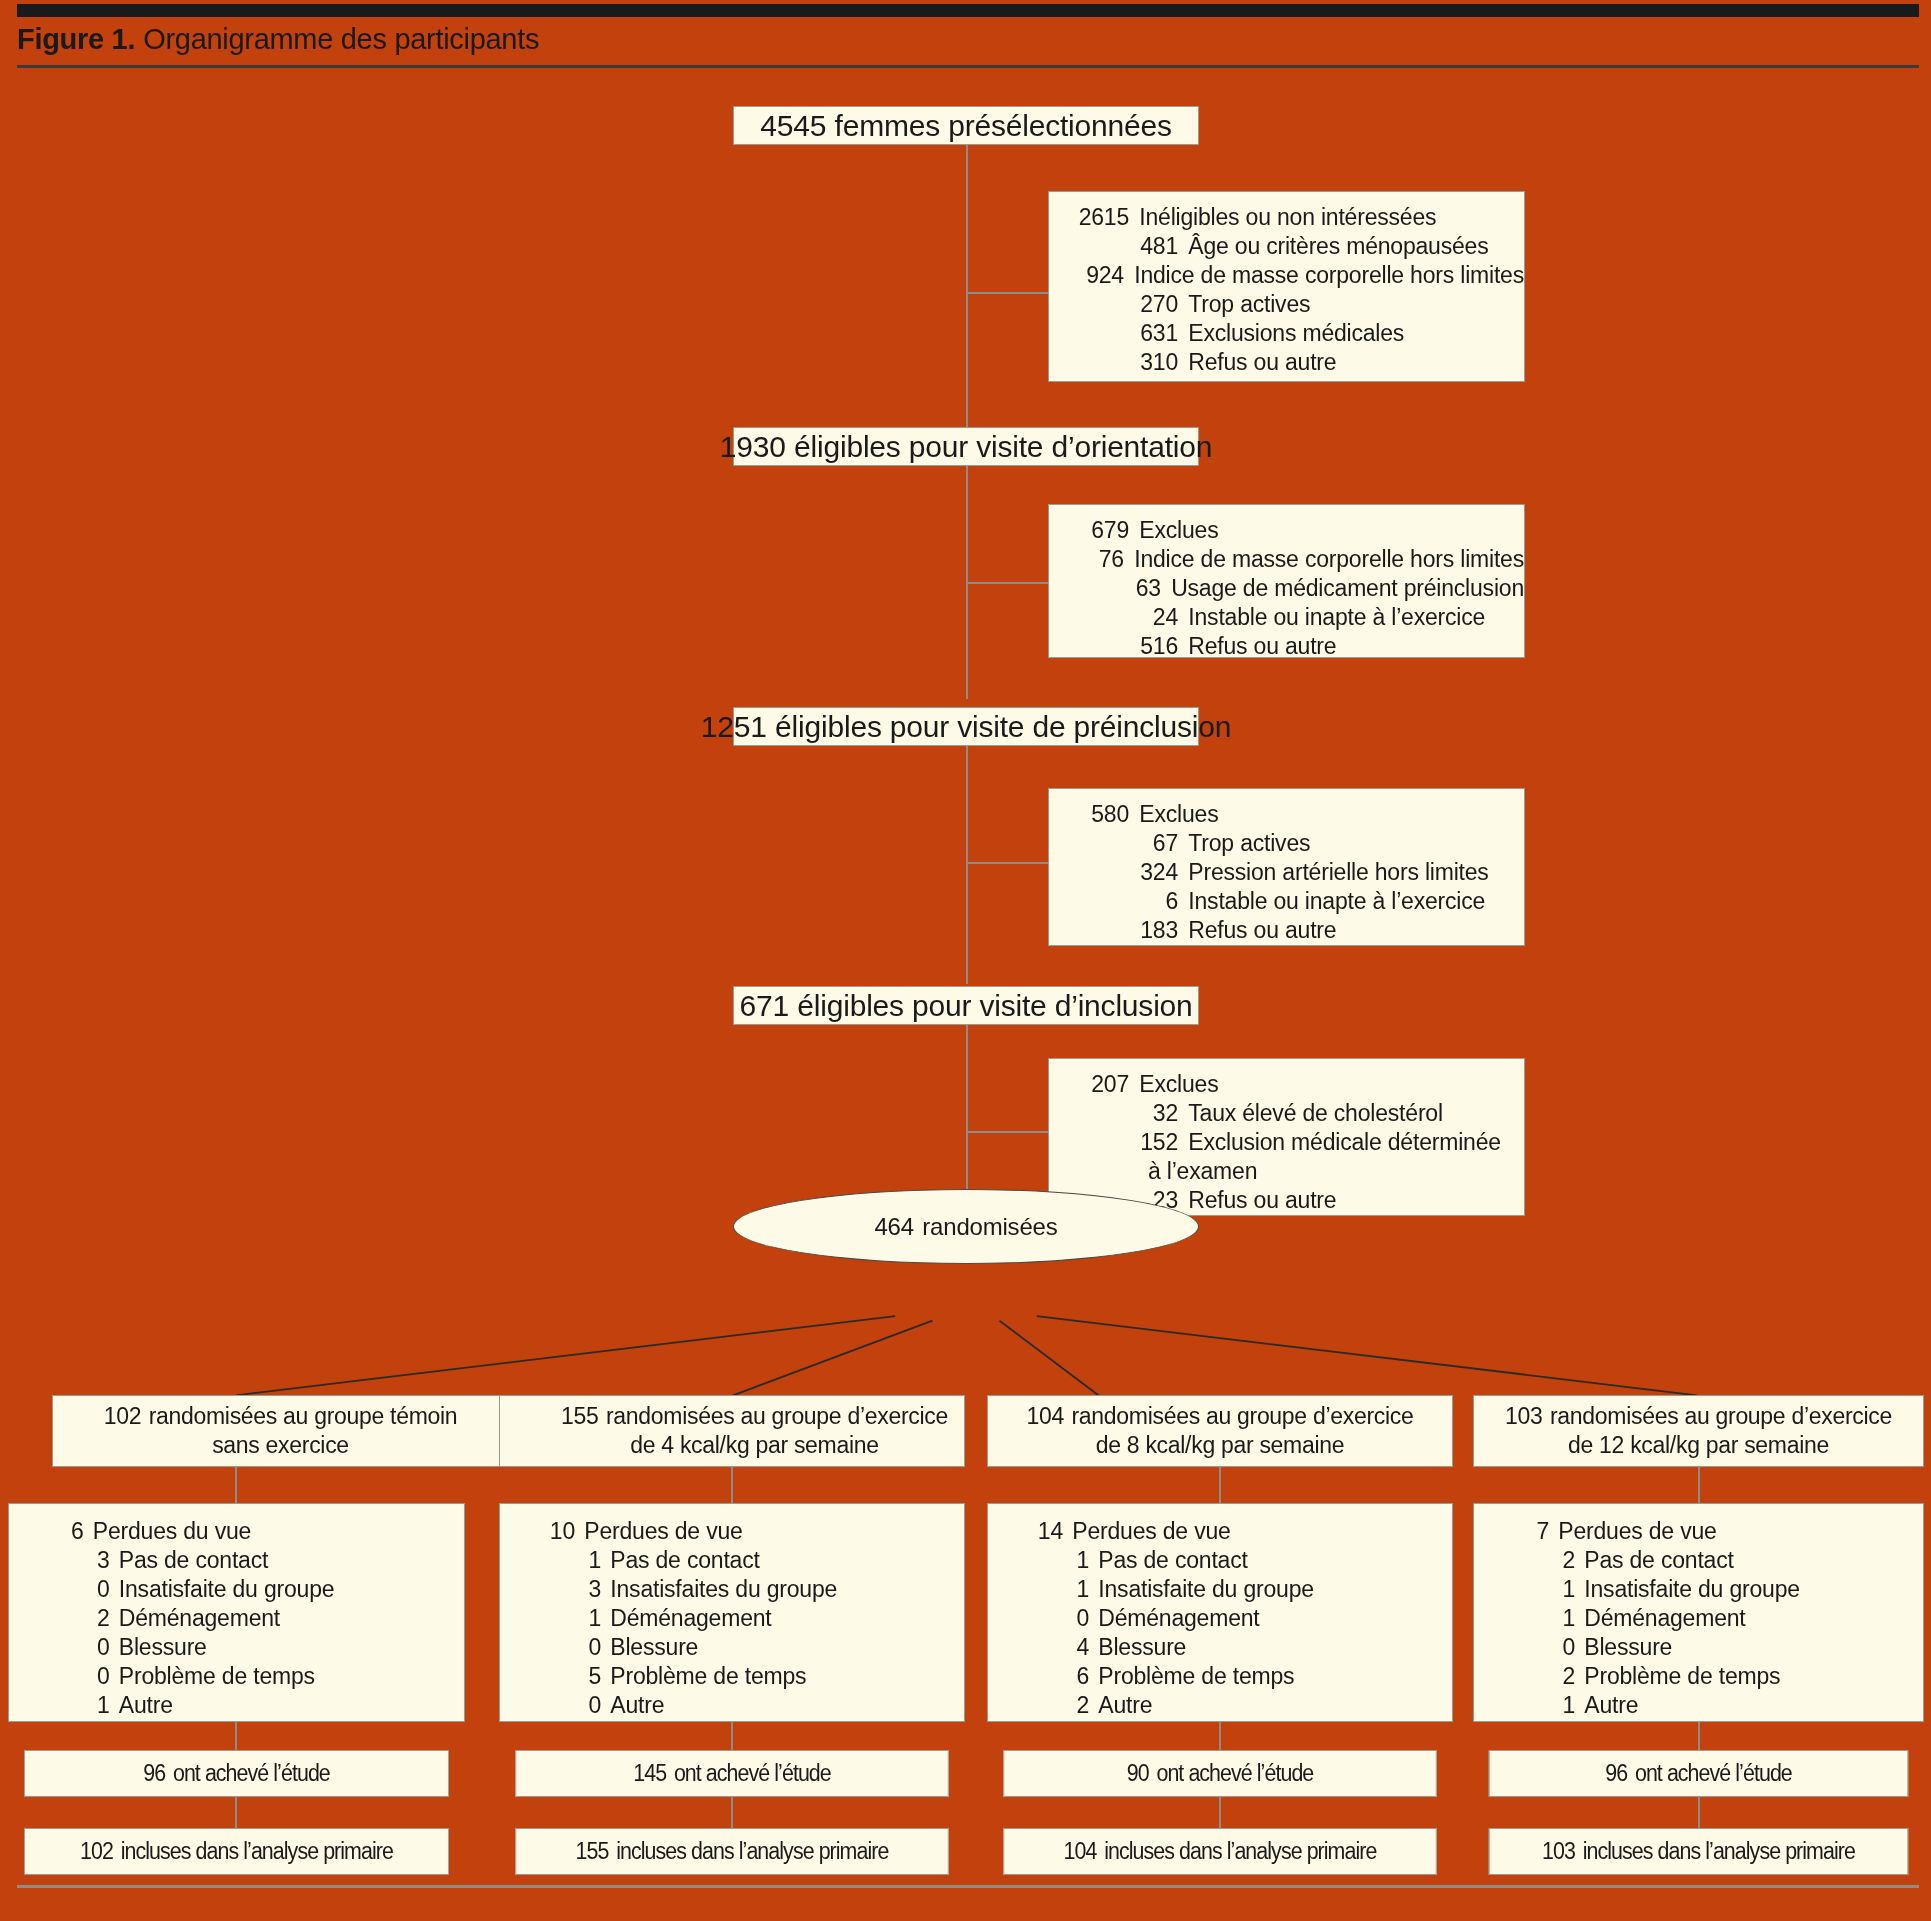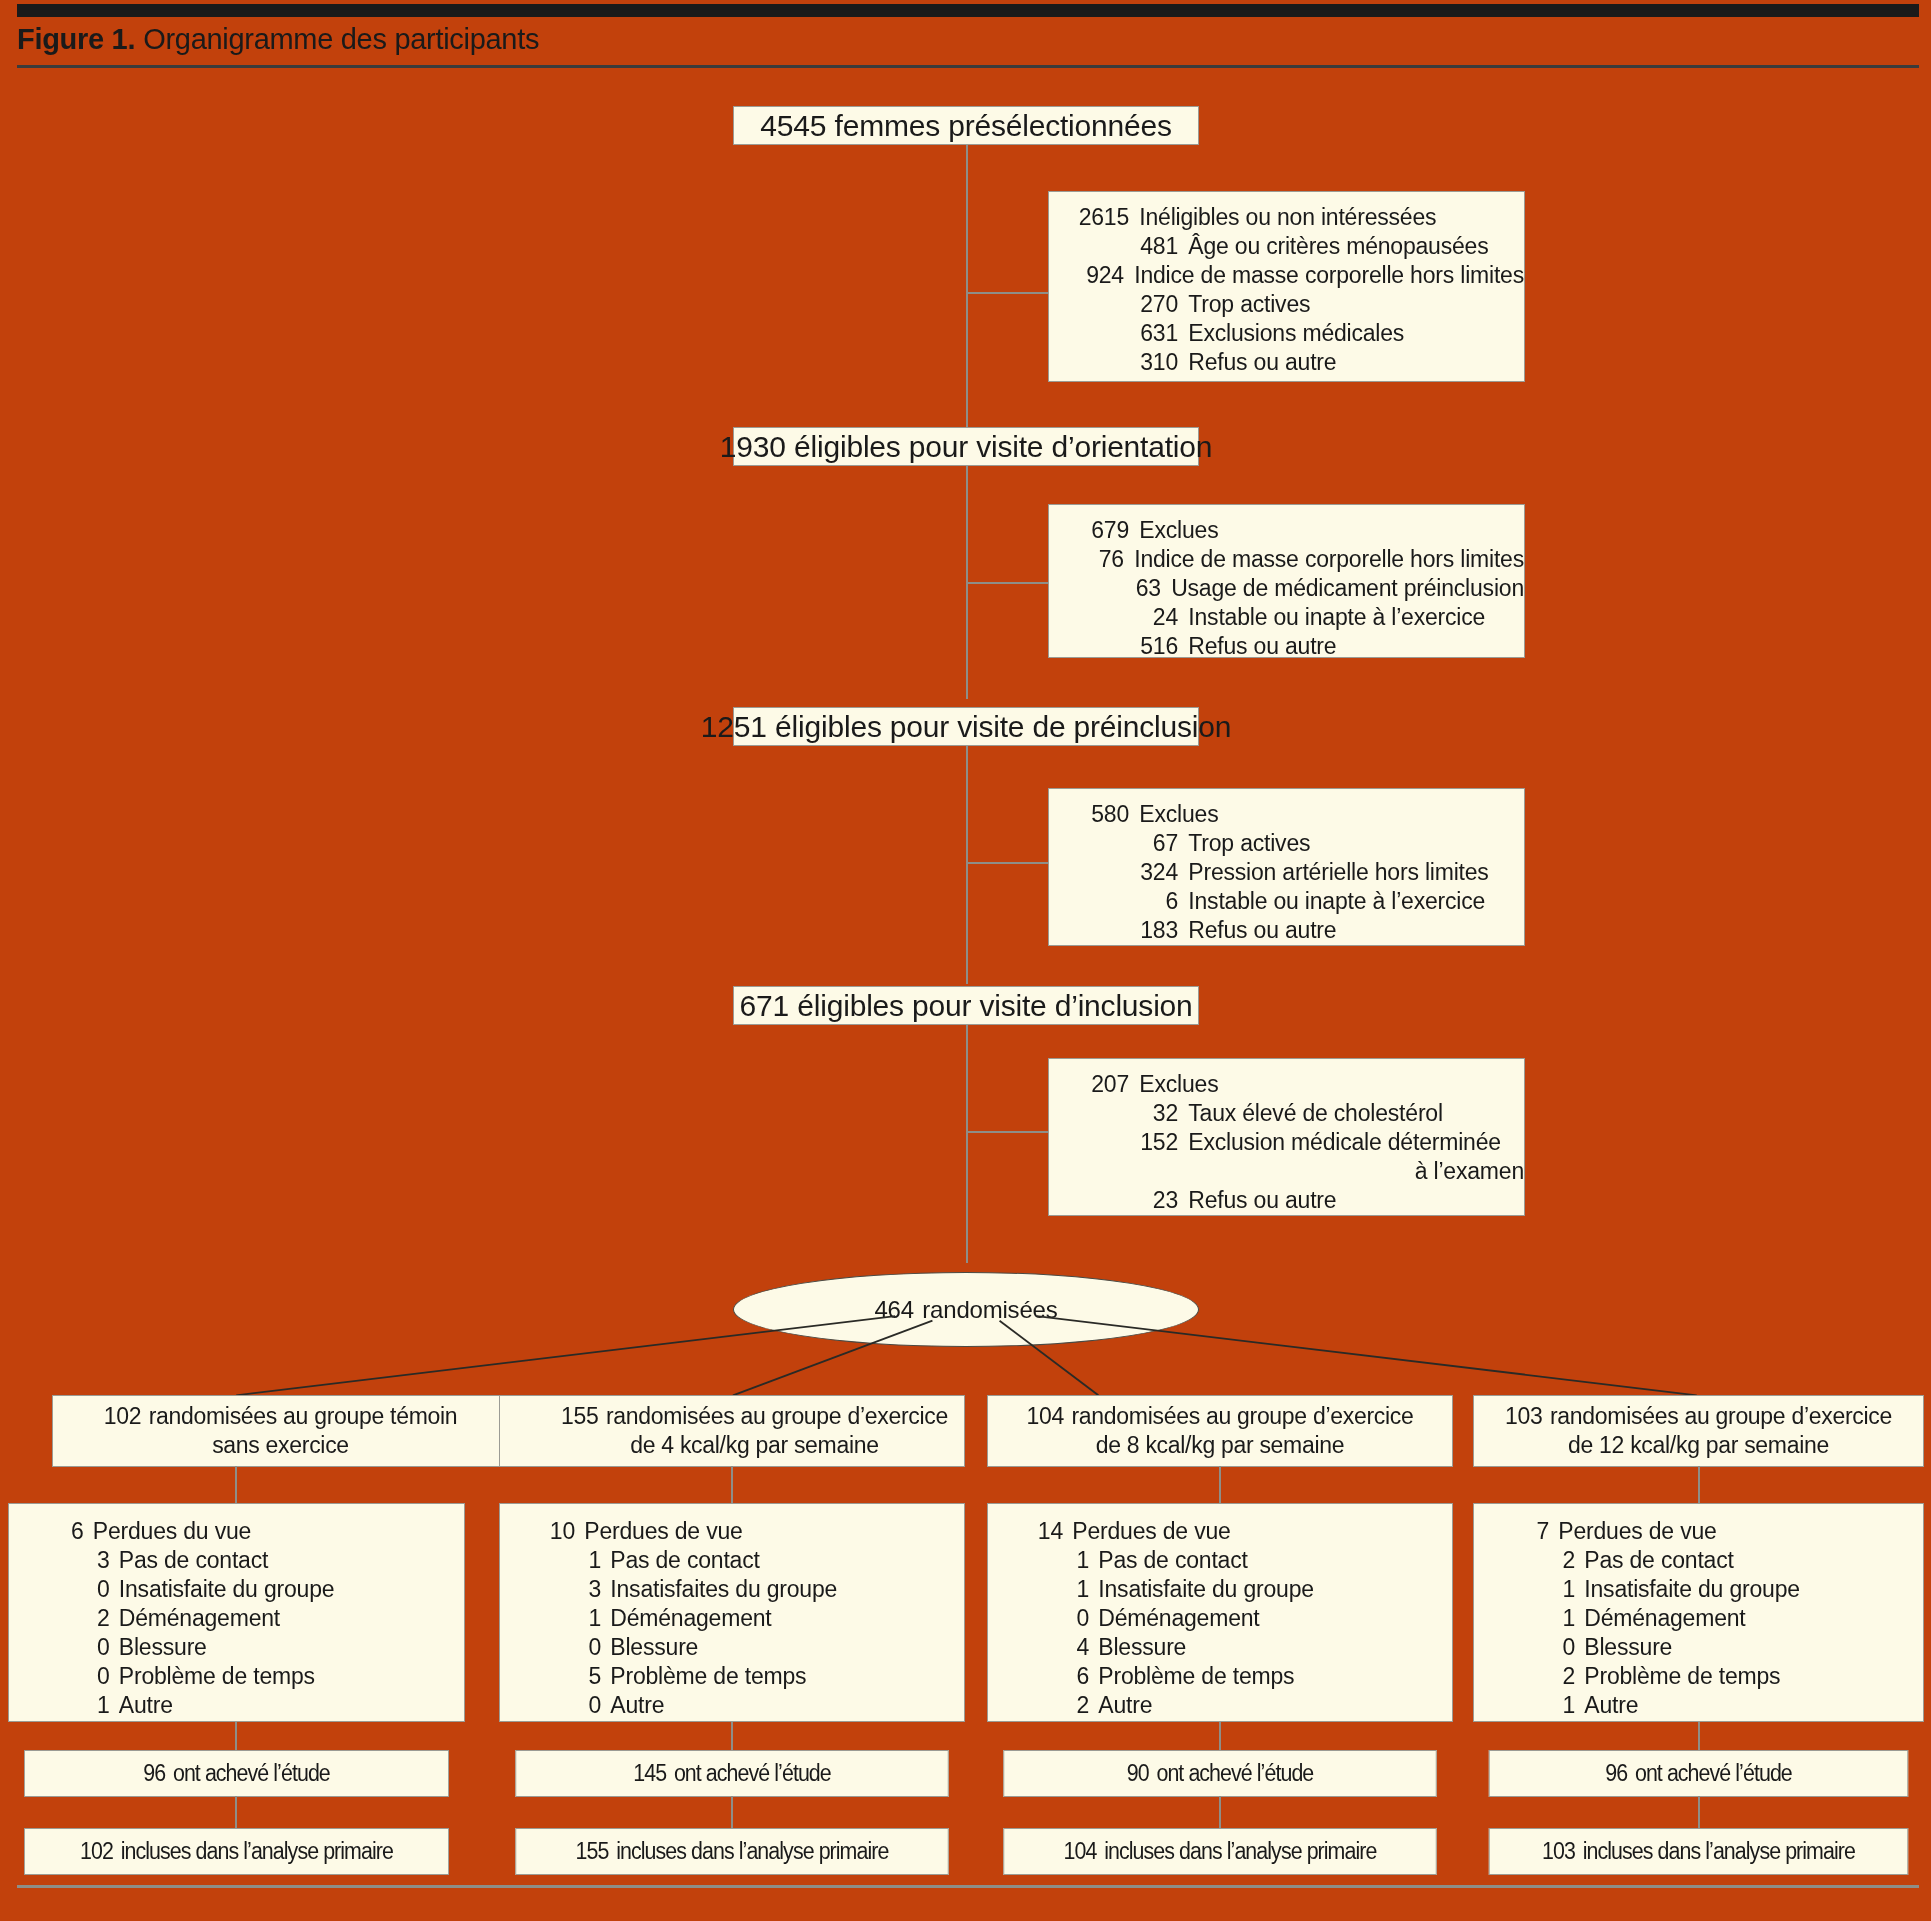--- a/index.html
+++ b/index.html
@@ -20,21 +20,21 @@
   .ctr{display:flex;align-items:center;justify-content:center;flex-direction:column;}
   .stepbox{font-size:30px;letter-spacing:-0.2px;}
   .stepbox .num{margin-right:8.4px;}
 
   
   .excbox{font-size:23px;letter-spacing:-0.2px;padding:11.2px 0 9.3px 0;}
   .excbox .row{display:flex;white-space:nowrap;line-height:29px;}
   .excbox .n{display:inline-block;text-align:right;margin-right:10.3px;}
   .excbox .head .n{width:80px;}
   .excbox .sub .n{width:129px;}
-  .excbox .cont{padding-left:57px;justify-content:flex-end;}
+  .excbox .cont{padding-left:99px;}
 
   
   .grpbox{font-size:23px;letter-spacing:-0.3px;line-height:29px;text-align:center;}
   .grpbox .num{margin-right:7.5px;}
 
   
   .lossbox{font-size:23px;letter-spacing:-0.2px;padding:13px 0 11.2px 0;}
   .lossbox .row{display:flex;white-space:nowrap;line-height:29px;}
   .lossbox .n{display:inline-block;text-align:right;margin-right:9.3px;}
   .lossbox .head{margin-left:43px;}
@@ -195,21 +195,21 @@
       </div>
     <div class="row cont">
         <span>à l’examen</span>
       </div>
     <div class="row sub">
         <span class="n">23</span>
         <span>Refus ou autre</span>
       </div>
   </div>
 
-  <div class="ellipse" style="left:733px;top:1272px;width:466px;height:75px;">
+  <div class="ellipse" style="left:733px;top:1189px;width:466px;height:75px;">
     <span class="num">464</span>
       <span>randomisées</span>
   </div>
 
   <svg class="fan" viewBox="0 0 2072 2061" width="1932" height="1921">
     <line x1="960" y1="1412" x2="253" y2="1497"></line>
     <line x1="1000" y1="1417" x2="786" y2="1497"></line>
     <line x1="1072" y1="1417" x2="1178" y2="1497"></line>
     <line x1="1112" y1="1412" x2="1820" y2="1497"></line>
   </svg>

